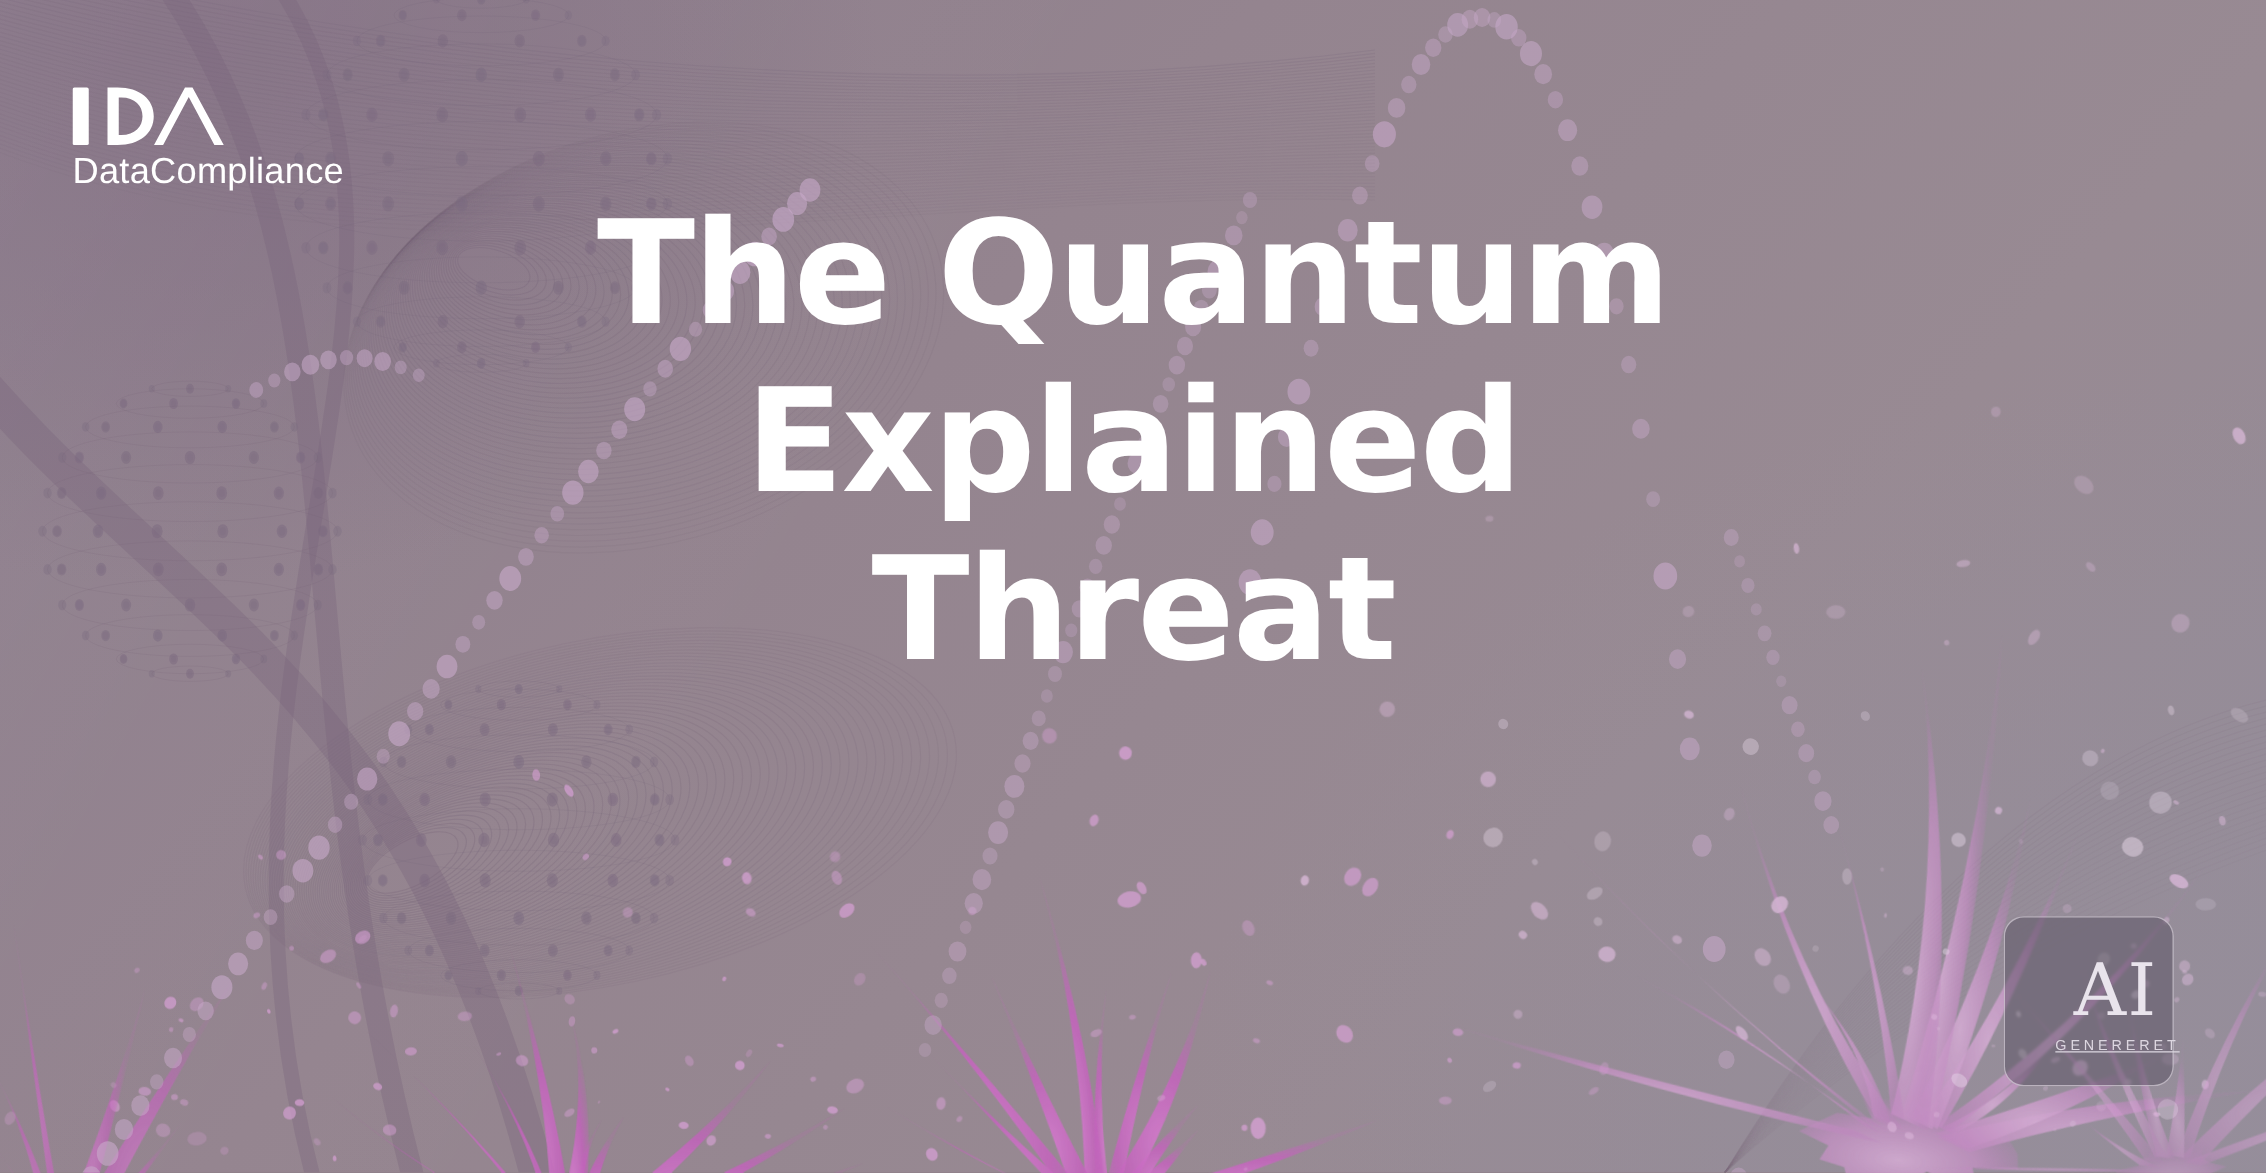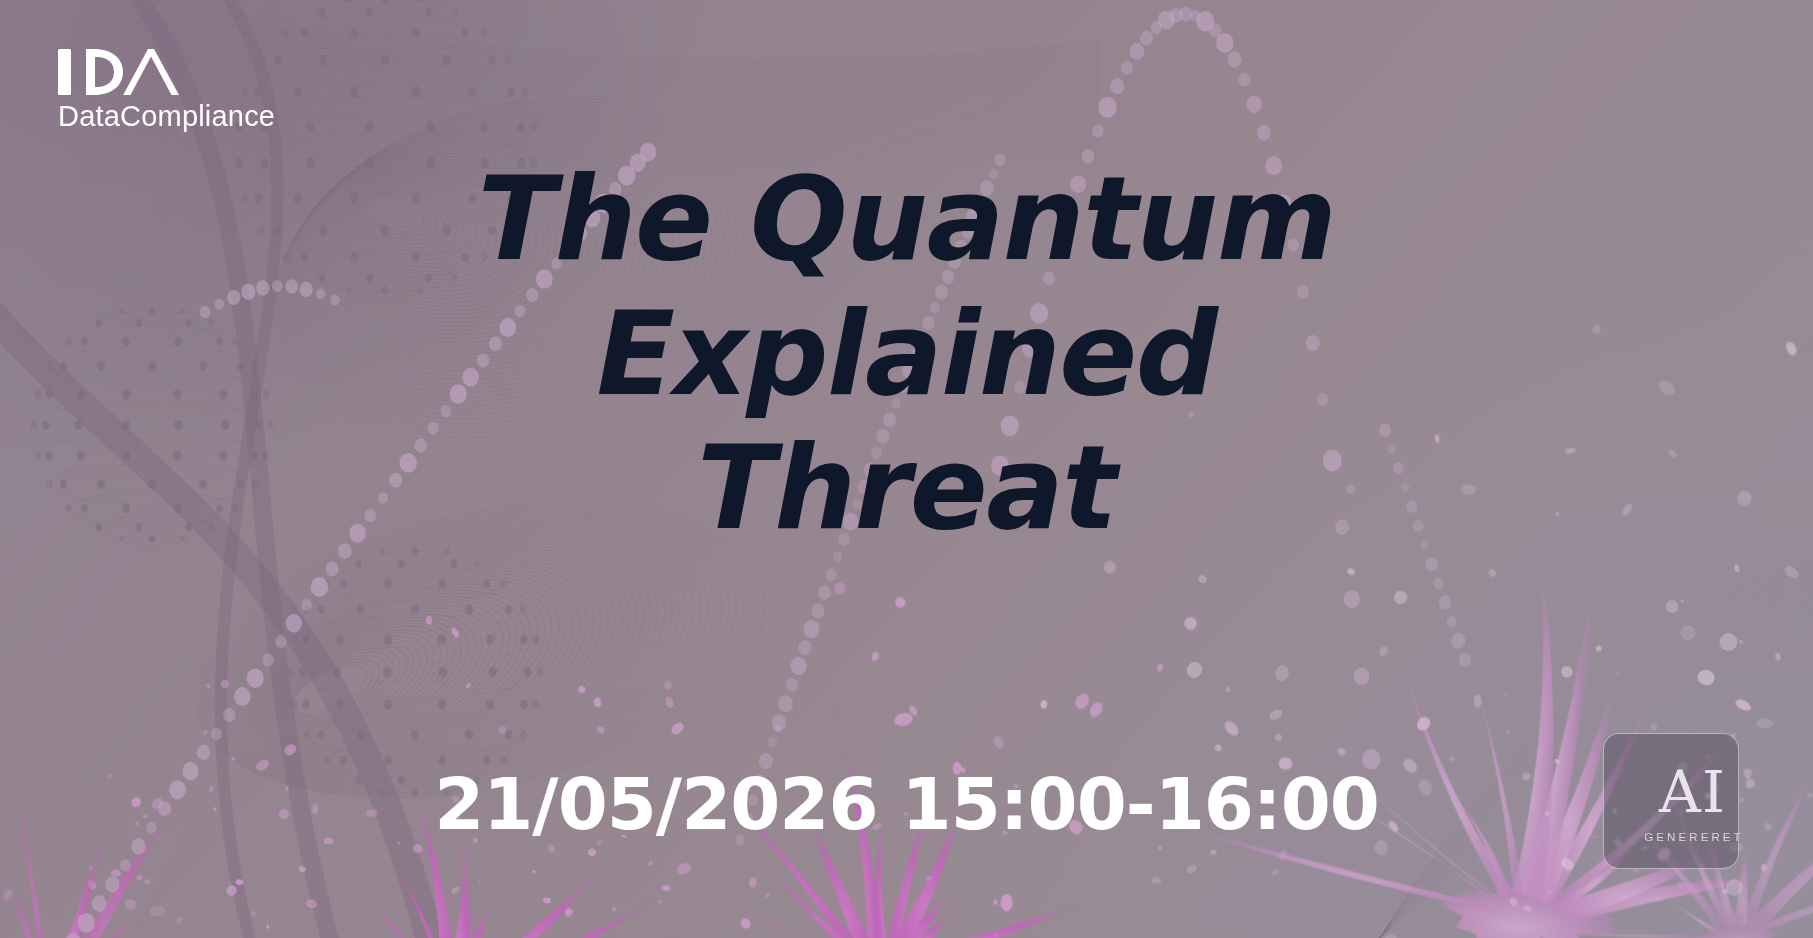--- a/index.html
+++ b/index.html
@@ -34,21 +34,21 @@
       rgba(255,255,255,0.055) 0%,
       rgba(255,255,255,0.02) 18%,
       rgba(255,255,255,0) 42%);
   }
 
   .layer { position:absolute; inset:0; }
   .layer svg { display:block; width:100%; height:100%; }
 
   
   .logo {
-    position:absolute; left:58px; top:48px;
+    position:absolute; left:58px; top:69px;
     z-index:40;
   }
   .logo-mark { display:block; }
   .logo-word {
     display:block;
     margin-top:6px;
     color:#ffffff;
     font-family:"Liberation Sans", sans-serif;
     font-size:29px;
     font-weight:400;
@@ -60,28 +60,27 @@
   
   .title-block {
     position:absolute;
     left:0; right:0; top:152px;
     z-index:35;
     text-align:center;
     padding:0 170px;
   }
   .title-line {
     display:block;
-    color:#0f172a;
+    color:#ffffff;
     font-family:"DejaVu Sans", sans-serif;
     font-weight:700;
     font-size:115px;
     line-height:1.17;
     letter-spacing:-1.5px;
     white-space:nowrap;
-    font-style:italic;
   }
 
   
   .date-line {
     position:absolute;
     left:0; right:0; top:768px;
     z-index:35;
     text-align:center;
     color:#ffffff;
     font-family:"DejaVu Sans", sans-serif;
@@ -119,20 +118,21 @@
   }
   .ai-badge-sub {
     color:#ddd7e1;
     font-family:"Liberation Sans", sans-serif;
     font-size:11.5px;
     font-weight:400;
     letter-spacing:3.1px;
     line-height:1;
     margin-top:11px;
     text-indent:3px;
+    text-decoration:underline;
   }
 </style>
 </head>
 <body>
 
 <div id="banner">
 
   <div class="bg-base"></div>
   <div class="bg-sheen"></div>
 
@@ -1197,20 +1197,19 @@
     </svg>
     <span class="logo-word">DataCompliance</span>
   </div>
 
   <div class="title-block">
     <span class="title-line">The Quantum</span>
     <span class="title-line">Explained</span>
     <span class="title-line">Threat</span>
   </div>
 
-  <div class="date-line">21/05/2026 15:00-16:00</div>
 
   <div class="ai-badge">
     <span class="ai-badge-mark">AI</span>
     <span class="ai-badge-sub">GENERERET</span>
   </div>
 
 </div>
 
 </body></html>

